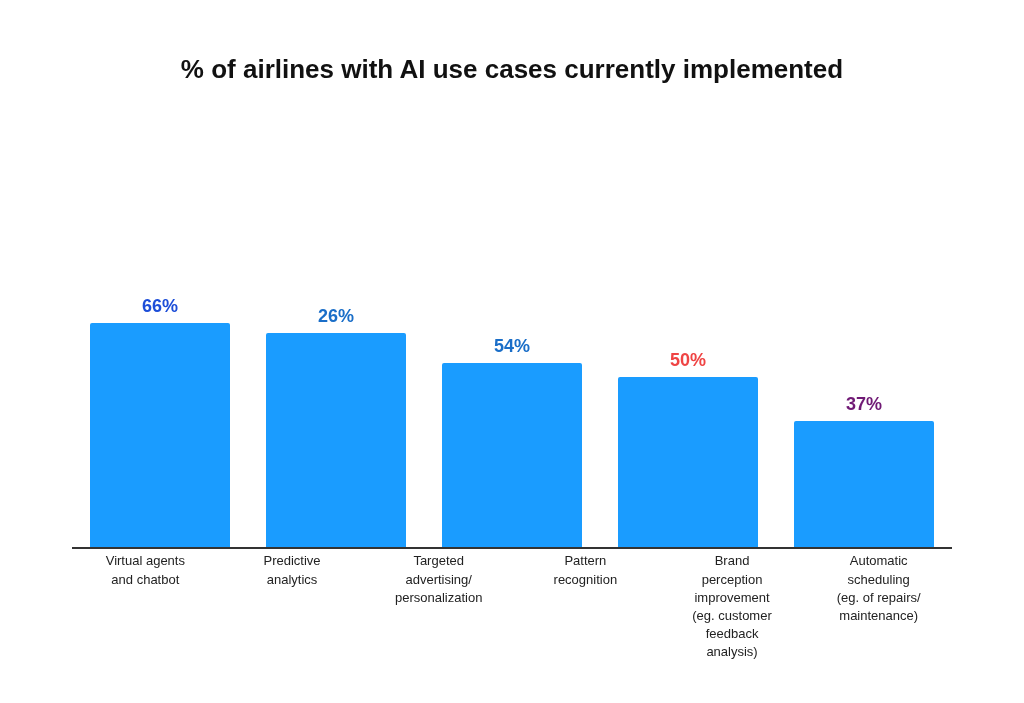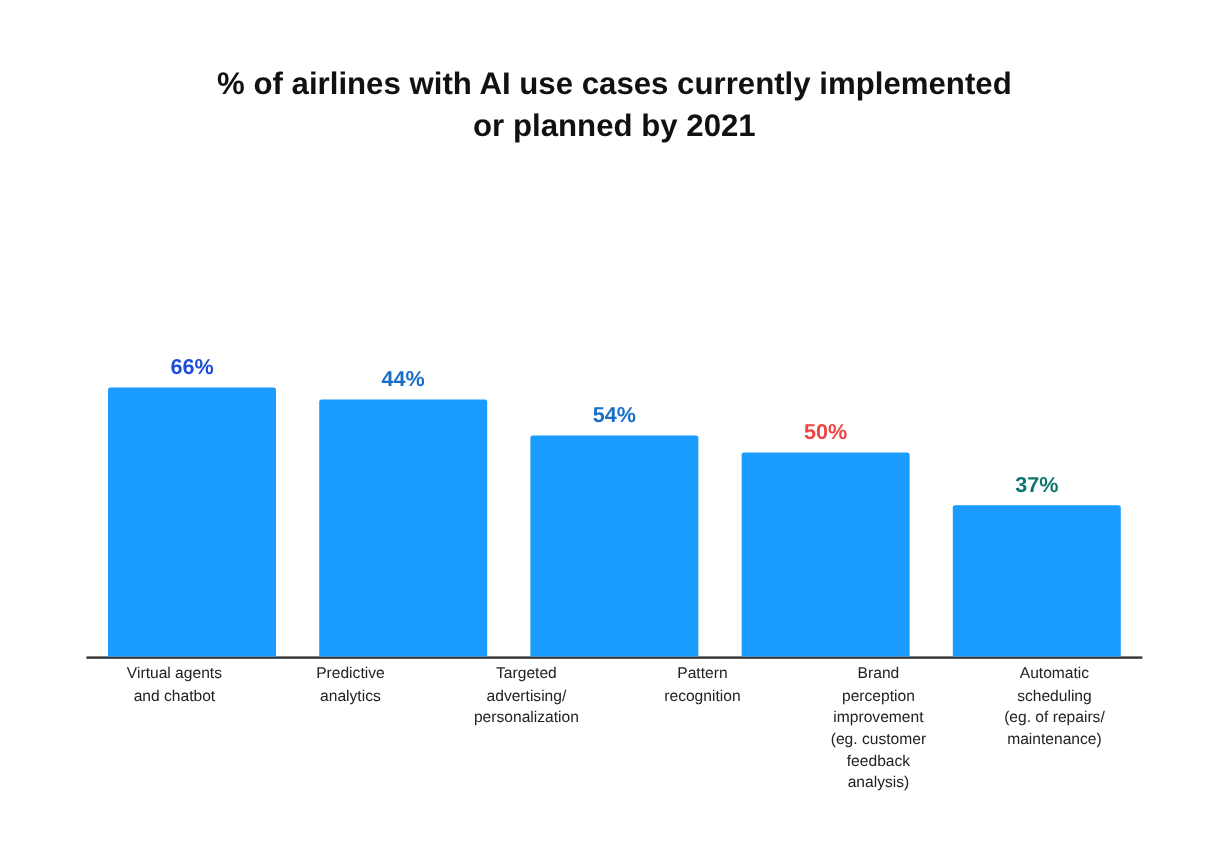--- a/index.html
+++ b/index.html
@@ -77,42 +77,41 @@
       line-height: 1.4;
       padding: 0 4px;
     }
   </style>
 </head>
 <body>
 
 <div class="chart-container">
   <div class="chart-title">
     <span>% of airlines with AI use cases currently implemented</span><br>
-    <span>or planned by 2021</span>
   </div>
   <div class="chart-area">
     <div class="bars-section" id="bars-section">
         <div class="bar-group">
           <div class="bar-value" style="color: #1d4ed8;">66%</div>
           <div class="bar" style="height: 224px; background: rgb(26, 156, 255);"></div>
         </div>
         <div class="bar-group">
-          <div class="bar-value" style="color: rgb(26, 110, 200);">44%</div>
+          <div class="bar-value" style="color: rgb(26, 110, 200);">26%</div>
           <div class="bar" style="height: 214px; background: rgb(26, 156, 255);"></div>
         </div>
         <div class="bar-group">
           <div class="bar-value" style="color: rgb(26, 110, 200);">54%</div>
           <div class="bar" style="height: 184px; background: rgb(26, 156, 255);"></div>
         </div>
         <div class="bar-group">
           <div class="bar-value" style="color: #ef4444; margin-top: 23px;">50%</div>
           <div class="bar" style="height: 170px; background: rgb(26, 156, 255);"></div>
         </div>
         <div class="bar-group">
-          <div class="bar-value" style="color: #0f766e;">37%</div>
+          <div class="bar-value" style="color: #701a75;">37%</div>
           <div class="bar" style="height: 126px; background: rgb(26, 156, 255);"></div>
         </div>
       </div>
     <div class="labels-section" id="labels-section">
     <div class="bar-label">Virtual agents<br>and chatbot</div>
         <div class="bar-label">Predictive<br>analytics</div>
         <div class="bar-label">Targeted<br>advertising/<br>personalization</div>
         <div class="bar-label">Pattern<br>recognition</div>
         <div class="bar-label">Brand<br>perception<br>improvement<br>(eg. customer<br>feedback<br>analysis)</div>
         <div class="bar-label">Automatic<br>scheduling<br>(eg. of repairs/<br>maintenance)</div>

